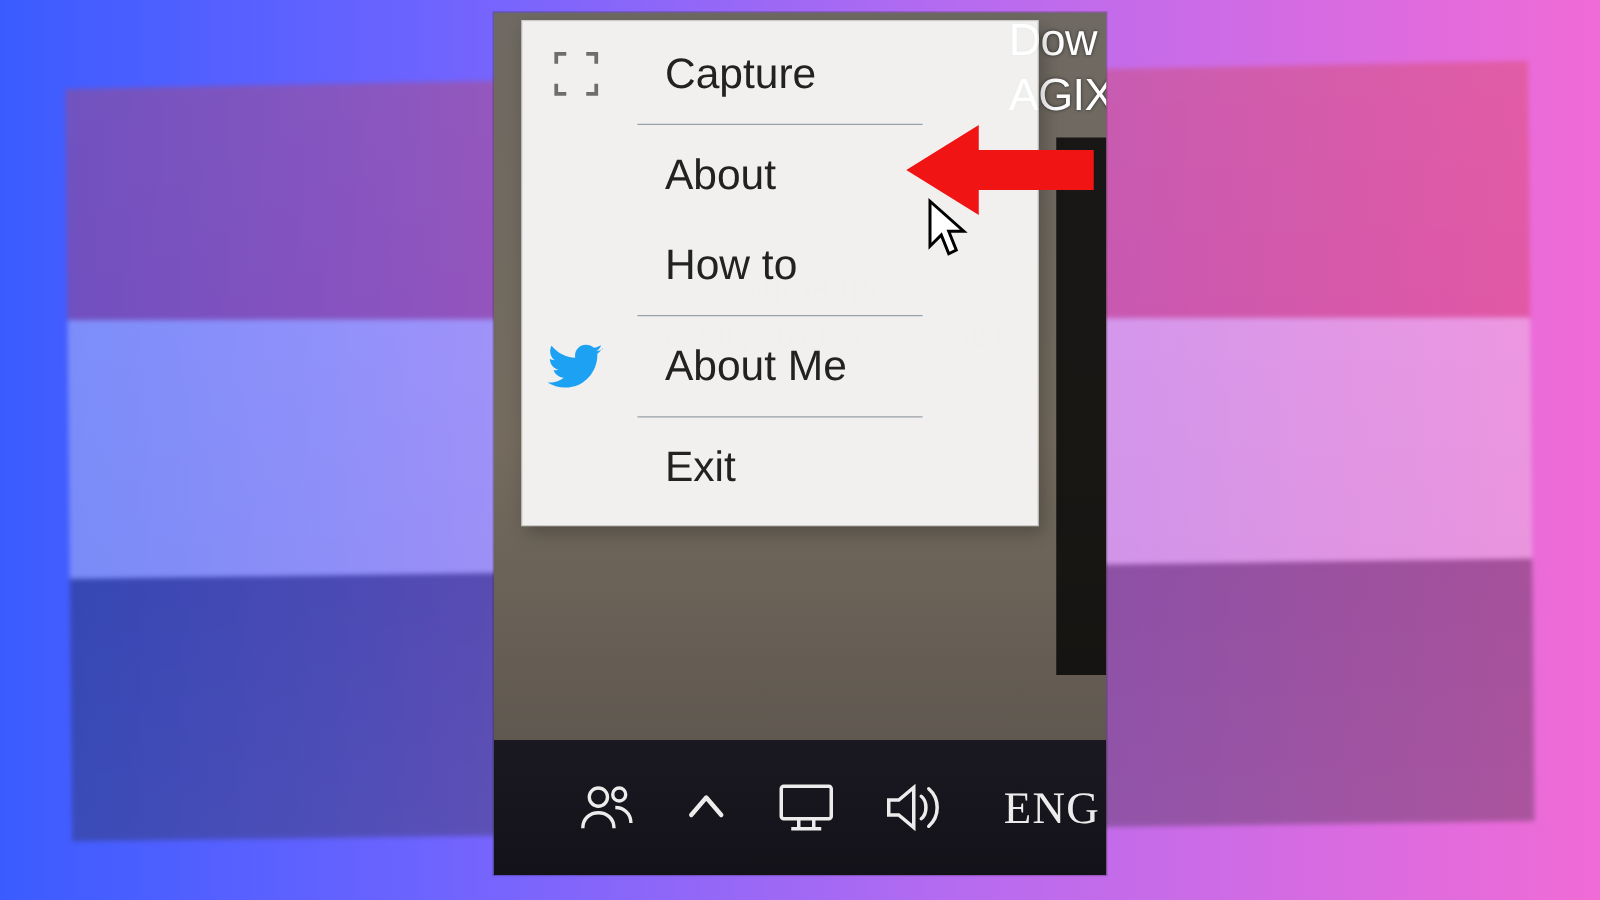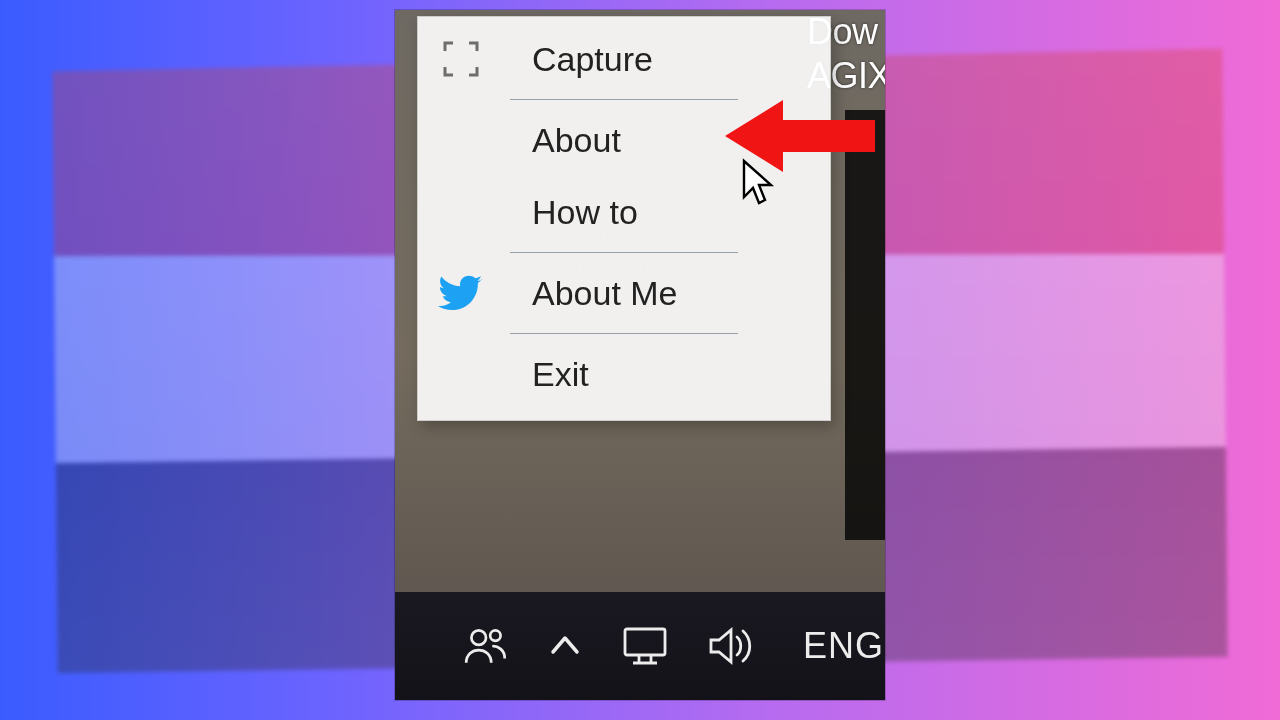--- a/index.html
+++ b/index.html
@@ -164,20 +164,21 @@
     gap: 34px;
   }
   .taskbar .tray-icon { color:#ececec; display:flex; align-items:center; justify-content:center; }
   .taskbar .tray-icon svg { display:block; }
   .taskbar .lang {
     color:#ececec;
     font-size:36px;
     font-weight:400;
     letter-spacing:1px;
     margin-left: 12px;
+    font-family: Liberation Serif, serif;
   }
 
 </style>
 </head>
 <body>
 
 <div class="bg-gradient"></div>
 
 <div class="flag">
   <div class="band red"></div>

